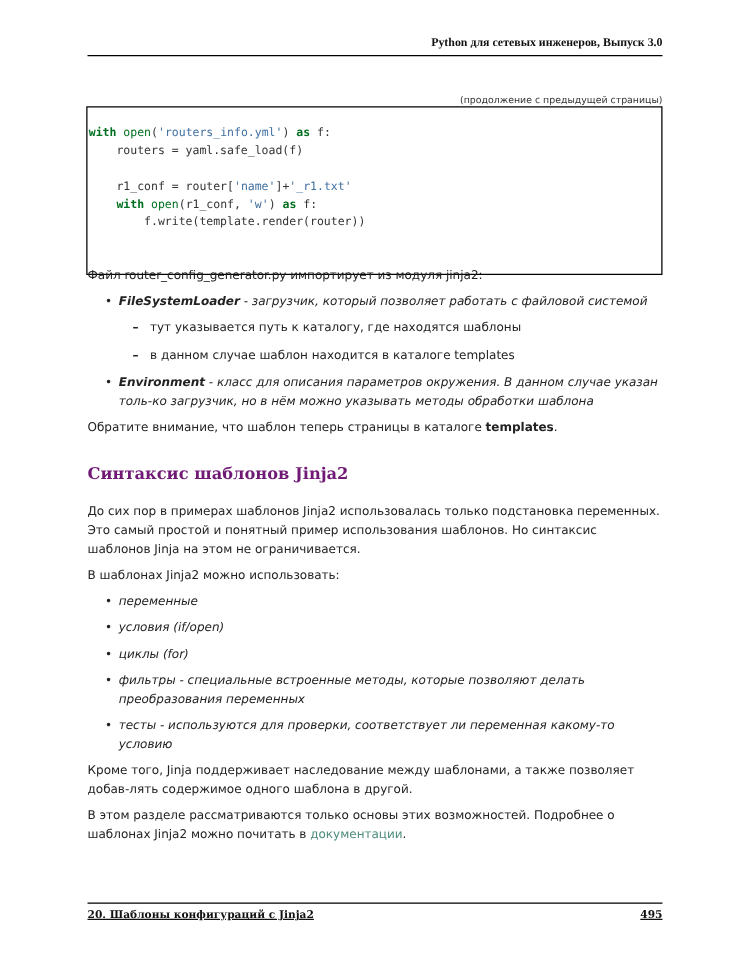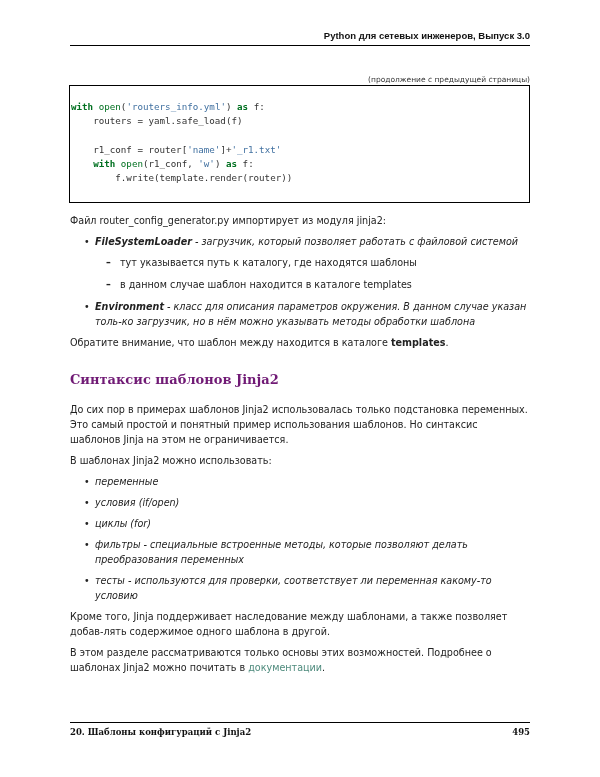--- a/index.html
+++ b/index.html
@@ -1,38 +1,38 @@
 <!DOCTYPE html>
 <html><head>
   <meta charset="utf-8">
   <style>
     html, body { margin: 0; padding: 0; background: #ffffff; }
     body { width: 600px; height: 777px; position: relative; overflow: hidden; font-family: "DejaVu Sans", sans-serif; color: #222; }
     .header { position: absolute; left: 70px; right: 70px; top: 30px; }
-    .header-title { text-align: right; font-family: Liberation Sans, sans-serif; font-weight: bold; font-size: 9.5px; color: #111; padding-bottom: 4px; }
+    .header-title { text-align: right; font-family: Liberation Serif, serif; font-weight: bold; font-size: 9.5px; color: #111; padding-bottom: 4px; }
     .header-rule { border-top: 1px solid #000; }
     .continued { position: absolute; right: 70px; top: 75px; font-size: 7.5px; color: #333; }
-    .code-block { position: absolute; left: 69px; top: 85px; width: 461px; height: 118px; border: 1px solid #000; box-sizing: border-box; padding: 14px 0 0 1px; }
+    .code-block { position: absolute; left: 69px; top: 85px; width: 461px; height: 135px; border: 1px solid #000; box-sizing: border-box; padding: 14px 0 0 1px; }
     .code-line { font-family: "DejaVu Sans Mono", monospace; font-size: 9.2px; line-height: 14.2px; white-space: pre; color: #333; }
     .kw { color: #007020; font-weight: bold; }
     .bi { color: #007020; }
     .str { color: #4070a0; }
     .content { position: absolute; left: 70px; right: 70px; top: 213px; font-size: 9.6px; line-height: 15px; color: #222; }
     .p { margin: 0 0 6px 0; }
     ul { margin: 0; padding: 0; list-style: none; }
     .li { position: relative; padding-left: 25px; margin-bottom: 6px; font-style: italic; }
     .li::before { content: "•"; position: absolute; left: 14px; top: 0; }
     .sub { position: relative; padding-left: 50px; margin-bottom: 7px; }
     .sub::before { content: "–"; position: absolute; left: 36px; top: 0; font-weight: bold; }
     b { font-weight: bold; }
     .h2 { font-family: "DejaVu Serif", serif; font-weight: bold; font-size: 13px; color: #701a75; margin: 22px 0 14px 0; line-height: 16px; }
     .link { color: #4d8a7c; }
     .footer { position: absolute; left: 70px; right: 70px; top: 722px; }
     .footer-rule { border-top: 1px solid #000; }
-    .footer-row { display: flex; justify-content: space-between; font-family: "DejaVu Serif", serif; font-weight: bold; font-size: 8.5px; color: #111; padding-top: 4px; }
+    .footer-row { display: flex; justify-content: space-between; font-family: "DejaVu Serif", serif; font-weight: bold; font-size: 8.5px; color: #111; padding-top: 4px; text-decoration: underline; }
   </style>
 </head>
 <body>
 
 <div class="header">
   <div class="header-title">Python для сетевых инженеров, Выпуск 3.0</div>
   <div class="header-rule"></div>
 </div>
 
 <div class="continued">(продолжение с предыдущей страницы)</div>
@@ -52,21 +52,21 @@
     <li class="li">
       <b>FileSystemLoader</b><span> - загрузчик, который позволяет работать с файловой системой</span>
     </li>
     <li class="sub">тут указывается путь к каталогу, где находятся шаблоны</li>
     <li class="sub">в данном случае шаблон находится в каталоге templates</li>
     <li class="li">
       <b>Environment</b><span> - класс для описания параметров окружения. В данном случае указан толь-ко загрузчик, но в нём можно указывать методы обработки шаблона</span>
     </li>
   </ul>
   <p class="p">
-    <span>Обратите внимание, что шаблон между находится в каталоге </span><b>templates</b><span>.</span>
+    <span>Обратите внимание, что шаблон теперь страницы в каталоге </span><b>templates</b><span>.</span>
   </p>
 
   <div class="h2">Синтаксис шаблонов Jinja2</div>
 
   <p class="p">До сих пор в примерах шаблонов Jinja2 использовалась только подстановка переменных. Это самый простой и понятный пример использования шаблонов. Но синтаксис шаблонов Jinja на этом не ограничивается.</p>
   <p class="p">В шаблонах Jinja2 можно использовать:</p>
   <ul>
     <li class="li">переменные</li>
     <li class="li">условия (if/open)</li>
     <li class="li">циклы (for)</li>

